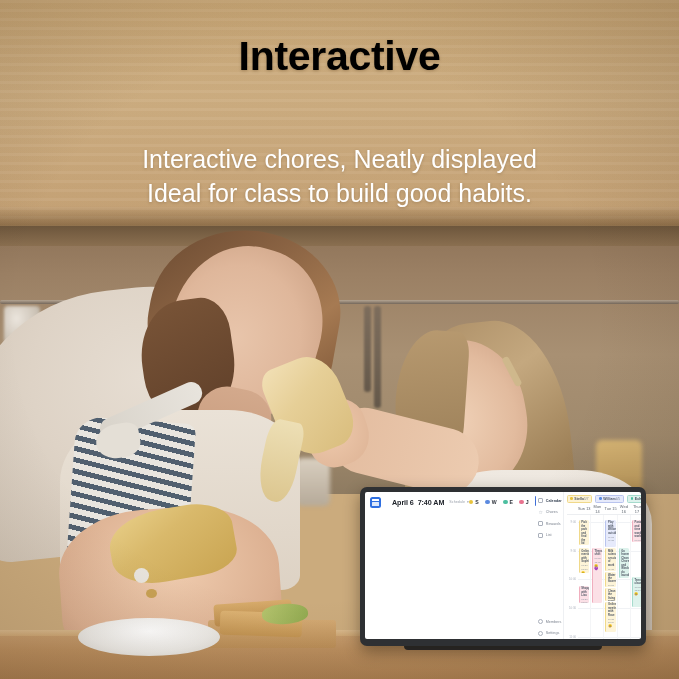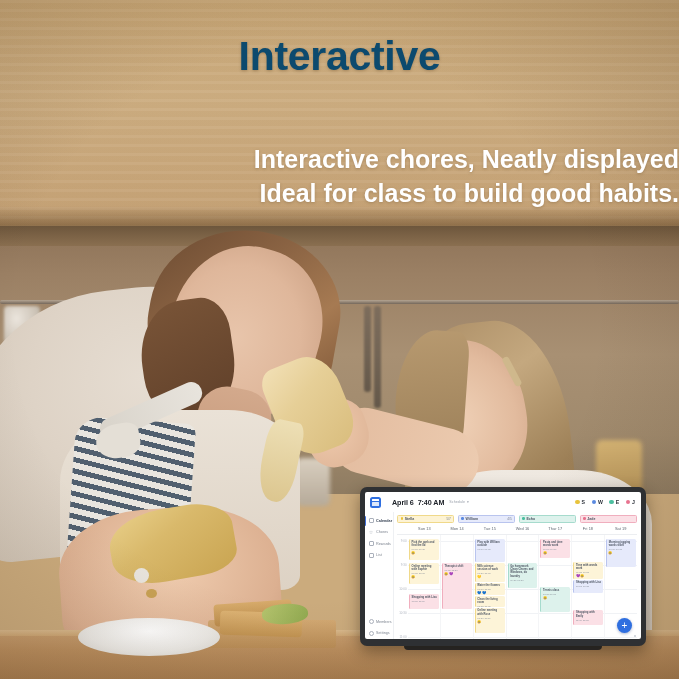--- a/index.html
+++ b/index.html
@@ -303,21 +303,21 @@
     inset: 0;
     background: radial-gradient(ellipse at 45% 48%, rgba(0,0,0,0) 55%, rgba(60,40,20,0.18) 100%);
     pointer-events: none;
   }
 
   
   .headline {
     position: absolute;
     left: 0; top: 36px; width: 679px;
     text-align: center;
-    color: #0c4a6e;
+    color: #000000;
     z-index: 40;
   }
   .headline .l1, .headline .l2 {
     display: block;
     font-size: 41px;
     font-weight: 700;
     line-height: 1.02;
     letter-spacing: -0.3px;
     text-shadow: 0 1px 3px rgba(90,62,30,0.32);
   }
@@ -325,45 +325,44 @@
   .subline {
     position: absolute;
     left: 0; top: 142px; width: 679px;
     text-align: center;
     color: #ffffff;
     z-index: 40;
   }
   .subline span {
     display: block;
     font-size: 25px;
-    font-weight: 700;
+    font-weight: 400;
     line-height: 1.36;
     text-shadow: 0 1px 3px rgba(90,62,30,0.30);
-    text-align: right;
   }
 
   
   .tablet {
     position: absolute;
     left: 360px; top: 487px;
     width: 286px; height: 159px;
     background: #2e3033;
     border-radius: 7px;
     box-shadow: 0 6px 16px rgba(40,26,12,0.45);
     z-index: 30;
     padding: 5px 5px 7px 5px;
   }
   .tablet-screen {
     position: relative;
     width: 100%; height: 100%;
     background: #ffffff;
     border-radius: 2px;
     overflow: hidden;
     display: flex;
-    flex-direction: column;
+    flex-direction: row;
   }
   .tablet-foot {
     position: absolute;
     left: 404px; top: 645px; width: 198px; height: 5px;
     background: #26282b;
     border-radius: 0 0 4px 4px;
     z-index: 29;
   }
 
   

